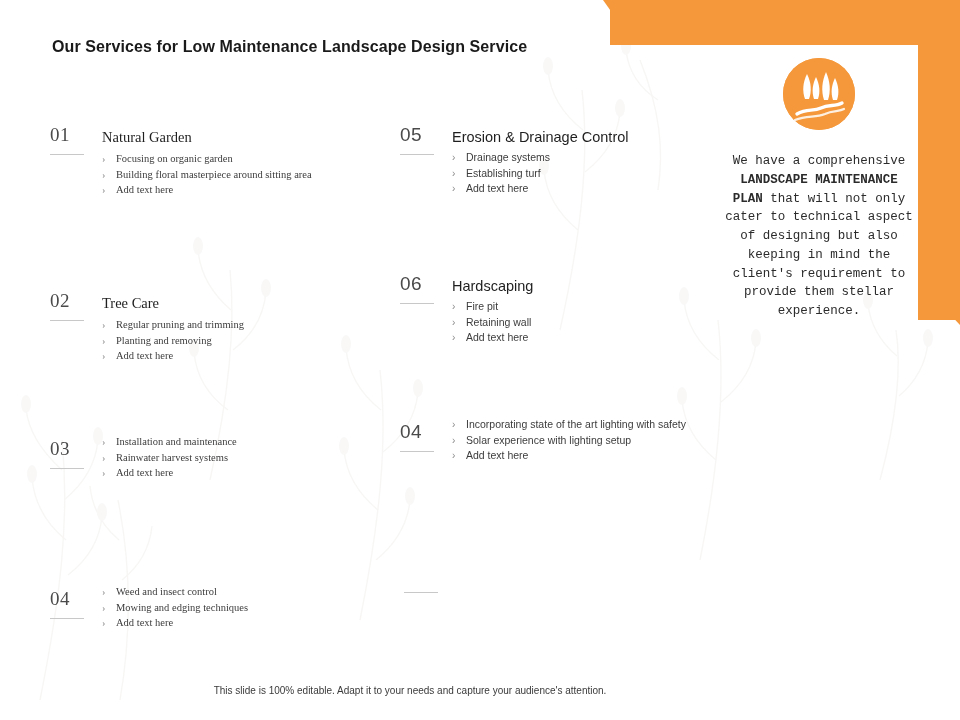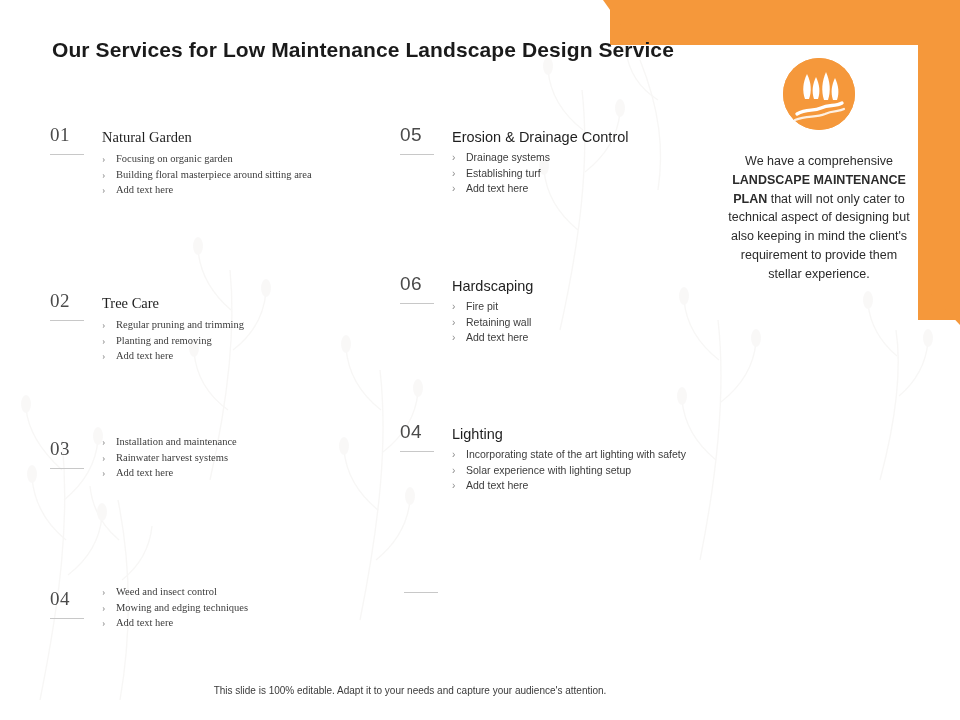--- a/index.html
+++ b/index.html
@@ -66,21 +66,21 @@
     height: 720px;
     opacity: 0.35;
     pointer-events: none;
   }
 
   
   .slide-title {
     position: absolute;
     left: 52px;
     top: 38px;
-    font-size: 21px;
+    font-size: 16px;
     font-weight: bold;
     color: #1a1a1a;
     letter-spacing: 0.1px;
   }
 
   
   .col-left {
     position: absolute;
     left: 50px;
     top: 120px;
@@ -164,20 +164,21 @@
     border-radius: 50%;
     background: #F5983B;
     margin: 0 auto 22px auto;
     position: relative;
   }
   .right-text {
     font-size: 12.5px;
     color: #2b2b2b;
     line-height: 1.5;
     text-align: center;
+    font-family: Liberation Mono, monospace;
   }
   .right-text b {
     font-weight: bold;
   }
 
   
   .footer {
     position: absolute;
     left: 0;
     bottom: 24px;
@@ -421,21 +422,20 @@
       </div>
     </div>
 
     <div class="item">
       <div class="item-inner">
         <div class="num-wrap">
           <span class="num">04</span>
           <div class="num-rule"></div>
         </div>
         <div class="item-body">
-          <div class="item-title">Lighting</div>
           <ul class="bullet-list">
             <li>
                 <span class="chev">›</span>
                 <span>Incorporating state of the art lighting with safety</span>
               </li>
             <li>
                 <span class="chev">›</span>
                 <span>Solar experience with lighting setup</span>
               </li>
             <li>

